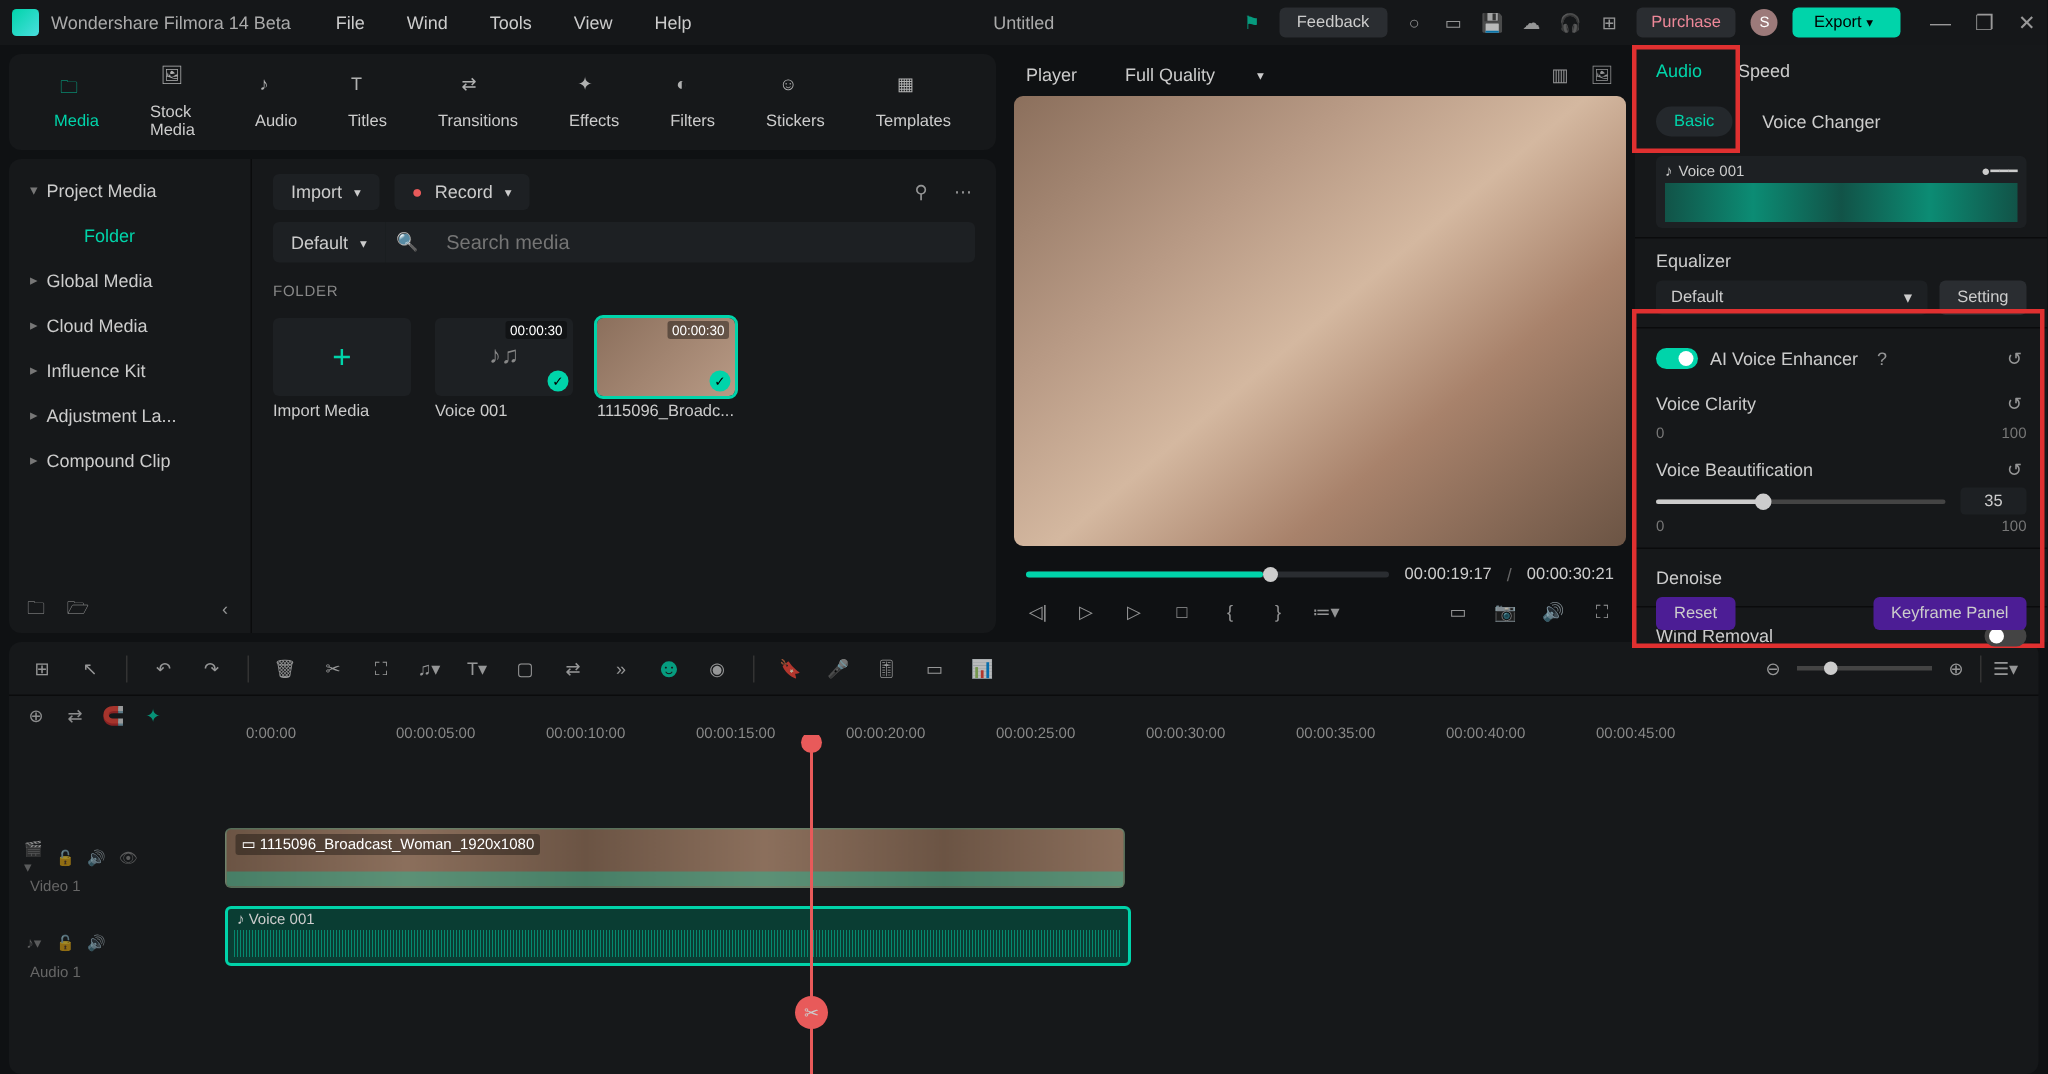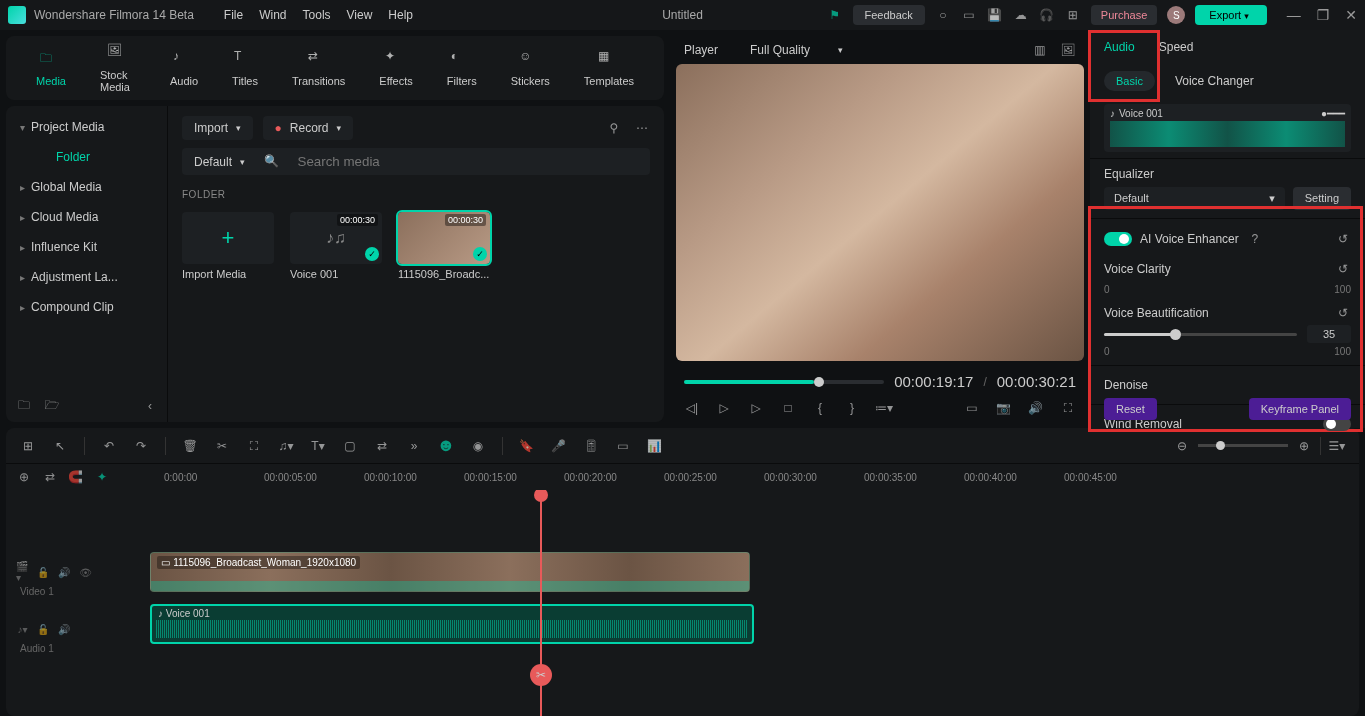--- a/index.html
+++ b/index.html
@@ -1,20 +1,20 @@
 <!DOCTYPE html>
 <html><head>
 <meta charset="utf-8">
 <style>
 * { margin:0; padding:0; box-sizing:border-box; font-family:-apple-system,Segoe UI,Arial,sans-serif; }
 body { background:#0f1113; color:#ccc; font-size:12px; width:1365px; height:716px; overflow:hidden; }
 .titlebar { height:30px; background:#151719; display:flex; align-items:center; padding:0 8px; }
 .logo { width:18px; height:18px; background:linear-gradient(135deg,#00d4aa,#4adede); border-radius:3px; margin-right:8px; }
 .app-title { font-size:12px; color:#aaa; }
-.menu { display:flex; gap:16px; margin-left:30px; }
+.menu { display:flex; gap:28px; margin-left:30px; }
 .menu span { font-size:12px; color:#ccc; cursor:pointer; }
 .proj-title { position:absolute; left:50%; transform:translateX(-50%); font-size:12px; color:#aaa; }
 .titlebar-r { margin-left:auto; display:flex; align-items:center; gap:10px; }
 .btn-feedback { background:#2a2d31; padding:4px 12px; border-radius:4px; font-size:11px; color:#ccc; }
 .btn-purchase { background:#2a2d31; padding:4px 10px; border-radius:4px; font-size:11px; color:#e89; position:relative; }
 .btn-export { background:#00d4aa; color:#000; padding:4px 18px 4px 14px; border-radius:4px; font-size:11px; font-weight:500; }
 .avatar { width:18px;height:18px;border-radius:50%;background:#9c7a7a;display:flex;align-items:center;justify-content:center;font-size:10px;color:#fff;}
 .ico { width:16px; height:16px; opacity:0.7; display:inline-flex; align-items:center; justify-content:center; }
 .wctl { display:flex; gap:16px; margin-left:10px; }
 .wctl span { font-size:14px; color:#999; cursor:pointer; }
@@ -50,21 +50,21 @@
 .thumb-box .dur { position:absolute; top:2px; right:4px; font-size:9px; color:#fff; background:rgba(0,0,0,0.4); padding:1px 3px; border-radius:2px; }
 .thumb-box .chk { position:absolute; bottom:3px; right:3px; width:14px;height:14px;background:#00d4aa;border-radius:50%;display:flex;align-items:center;justify-content:center;font-size:9px;color:#000;}
 .thumb-l { font-size:11px; margin-top:4px; color:#ccc; white-space:nowrap; overflow:hidden; text-overflow:ellipsis; }
 
 .player-top { height:28px; display:flex; align-items:center; gap:20px; padding:0 8px; }
 .preview { flex:1; background:linear-gradient(140deg,#8b6f5c 0%,#b89a85 30%,#d4b8a0 50%,#a8826b 70%,#6b5444 100%); border-radius:6px; position:relative; margin-bottom:8px; }
 .play-seek { display:flex; align-items:center; gap:10px; padding:4px 8px; }
 .seek { flex:1; height:4px; background:#2a2d31; border-radius:2px; position:relative; }
 .seek-fill { position:absolute; height:100%; width:65%; background:#00d4aa; border-radius:2px; }
 .seek-h { position:absolute; left:65%; top:-3px; width:10px;height:10px;background:#ccc;border-radius:50%; }
-.tc { font-size:15px; color:#ccc;text-align:center; }
+.tc { font-size:11px; color:#ccc;text-align:center; }
 .tc-sep { color:#666; }
 .play-ctrls { display:flex; align-items:center; gap:16px; padding:6px 8px; }
 .play-ctrls .sp { flex:1; }
 
 .col-r { padding:0; position:relative; }
 .r-tabs { display:flex; height:34px; align-items:center; padding:0 14px; gap:24px; }
 .r-tabs span { font-size:12px; color:#ccc; cursor:pointer; }
 .r-tabs .active { color:#00d4aa; }
 .r-sub { display:flex; height:34px; align-items:center; padding:0 14px; gap:20px; }
 .r-sub .pill { background:#24282c; padding:4px 12px; border-radius:12px; color:#00d4aa; font-size:11px; }
@@ -102,21 +102,21 @@
 .tl-tools .sep { width:1px; height:18px; background:#333; }
 .tl-tools .ico { opacity:0.7; cursor:pointer; }
 .tl-tools .zoom { display:flex; align-items:center; gap:8px; margin-left:auto; }
 .zoom-t { width:90px; height:3px; background:#444; position:relative; }
 .zoom-h { position:absolute; left:20%; top:-3px; width:9px;height:9px;background:#ccc;border-radius:50%; }
 
 .tl-ruler { height:26px; display:flex; position:relative; }
 .tl-lh { width:138px; display:flex; align-items:center; gap:10px; padding:0 10px; }
 .tl-lh .ico { opacity:0.65; }
 .ruler { flex:1; position:relative; font-size:10px; color:#888; }
-.ruler .tick { position:absolute; top:8px;padding-left:20px; }
+.ruler .tick { position:absolute; top:20px;padding-left:20px; }
 .playhead { position:absolute; top:0; bottom:0; width:2px; background:#e85a5a; z-index:5; }
 .playhead-h { position:absolute; top:-2px; left:-6px; width:14px;height:14px;background:#e85a5a;border-radius:50%; }
 .playhead-sc { position:absolute; bottom:30px; left:-10px; width:22px;height:22px;background:#e85a5a;border-radius:50%;display:flex;align-items:center;justify-content:center; }
 
 .tl-body { flex:1; display:flex; position:relative; overflow:hidden; }
 .tl-left { width:138px; }
 .track-h { height:44px; display:flex; align-items:center; gap:8px; padding:0 10px; font-size:10px; color:#888; }
 .track-h .ico { opacity:0.6; width:13px;height:13px; }
 .tl-tracks { flex:1; position:relative; }
 .track { height:44px; position:relative; margin-bottom:4px;text-decoration:underline; }

